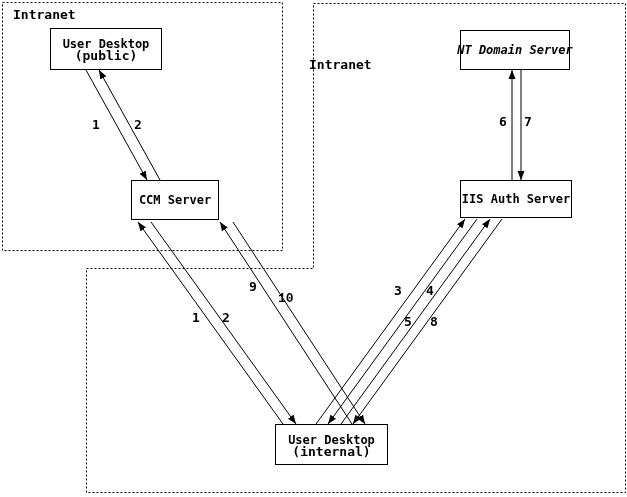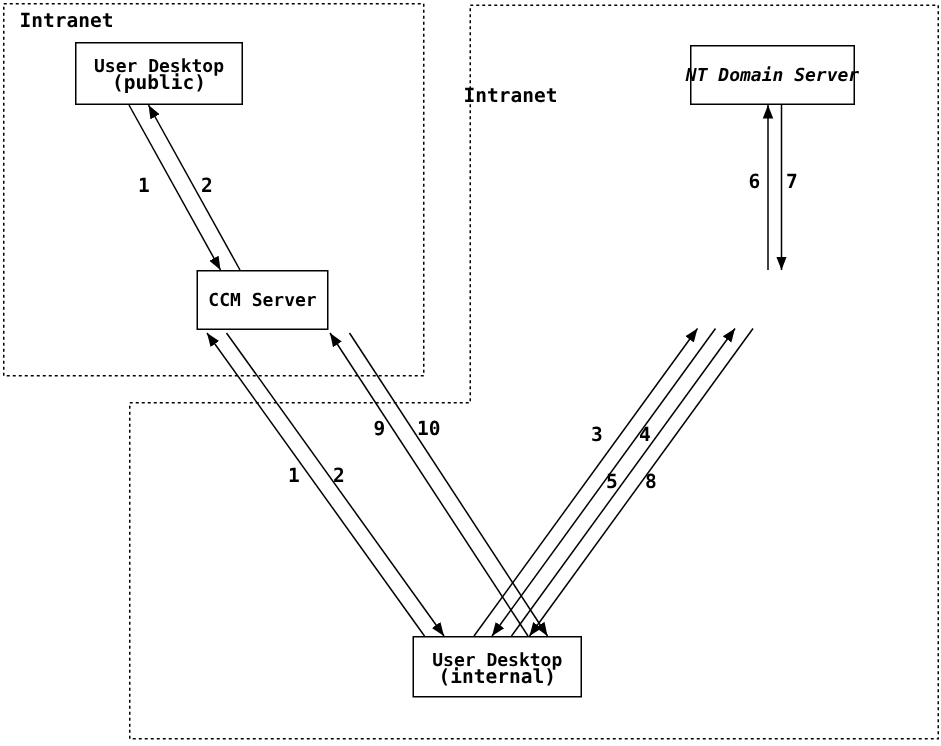--- a/index.html
+++ b/index.html
@@ -59,21 +59,21 @@
     font-size: 13px;
     font-weight: bold;
     line-height: 13px;
     white-space: nowrap;
   }
   .fl-a1  { left: 92px;  top: 118px; }
   .fl-a2  { left: 134px; top: 118px; }
   .fl-b1  { left: 192px; top: 311px; }
   .fl-b2  { left: 222px; top: 311px; }
   .fl-c9  { left: 249px; top: 280px; }
-  .fl-c10 { left: 278px; top: 280px; }
+  .fl-c10 { left: 278px; top: 292px; font-family: Liberation Mono, monospace; }
   .fl-d3  { left: 394px; top: 284px; }
   .fl-d4  { left: 426px; top: 284px; }
   .fl-e5  { left: 404px; top: 315px; }
   .fl-e8  { left: 430px; top: 315px; }
   .fl-f6  { left: 499px; top: 115px; }
   .fl-f7  { left: 524px; top: 115px; }
 </style>
 </head>
 <body>
 
@@ -117,20 +117,23 @@
   </div>
 
   <div class="node" id="node-ccm-server">
     <div class="node-title">CCM Server</div>
   </div>
 
   <div class="node" id="node-nt-domain-server">
     <div class="node-title">NT Domain Server</div>
   </div>
 
+  <div class="node" id="node-iis-auth-server">
+    <div class="node-title">IIS Auth Server</div>
+  </div>
 
   <div class="node" id="node-user-desktop-internal">
     <div class="node-title">User Desktop</div>
     <div class="node-sub">(internal)</div>
   </div>
 
   <div class="flow-label fl-a1">1</div>
   <div class="flow-label fl-a2">2</div>
   <div class="flow-label fl-b1">1</div>
   <div class="flow-label fl-b2">2</div>

